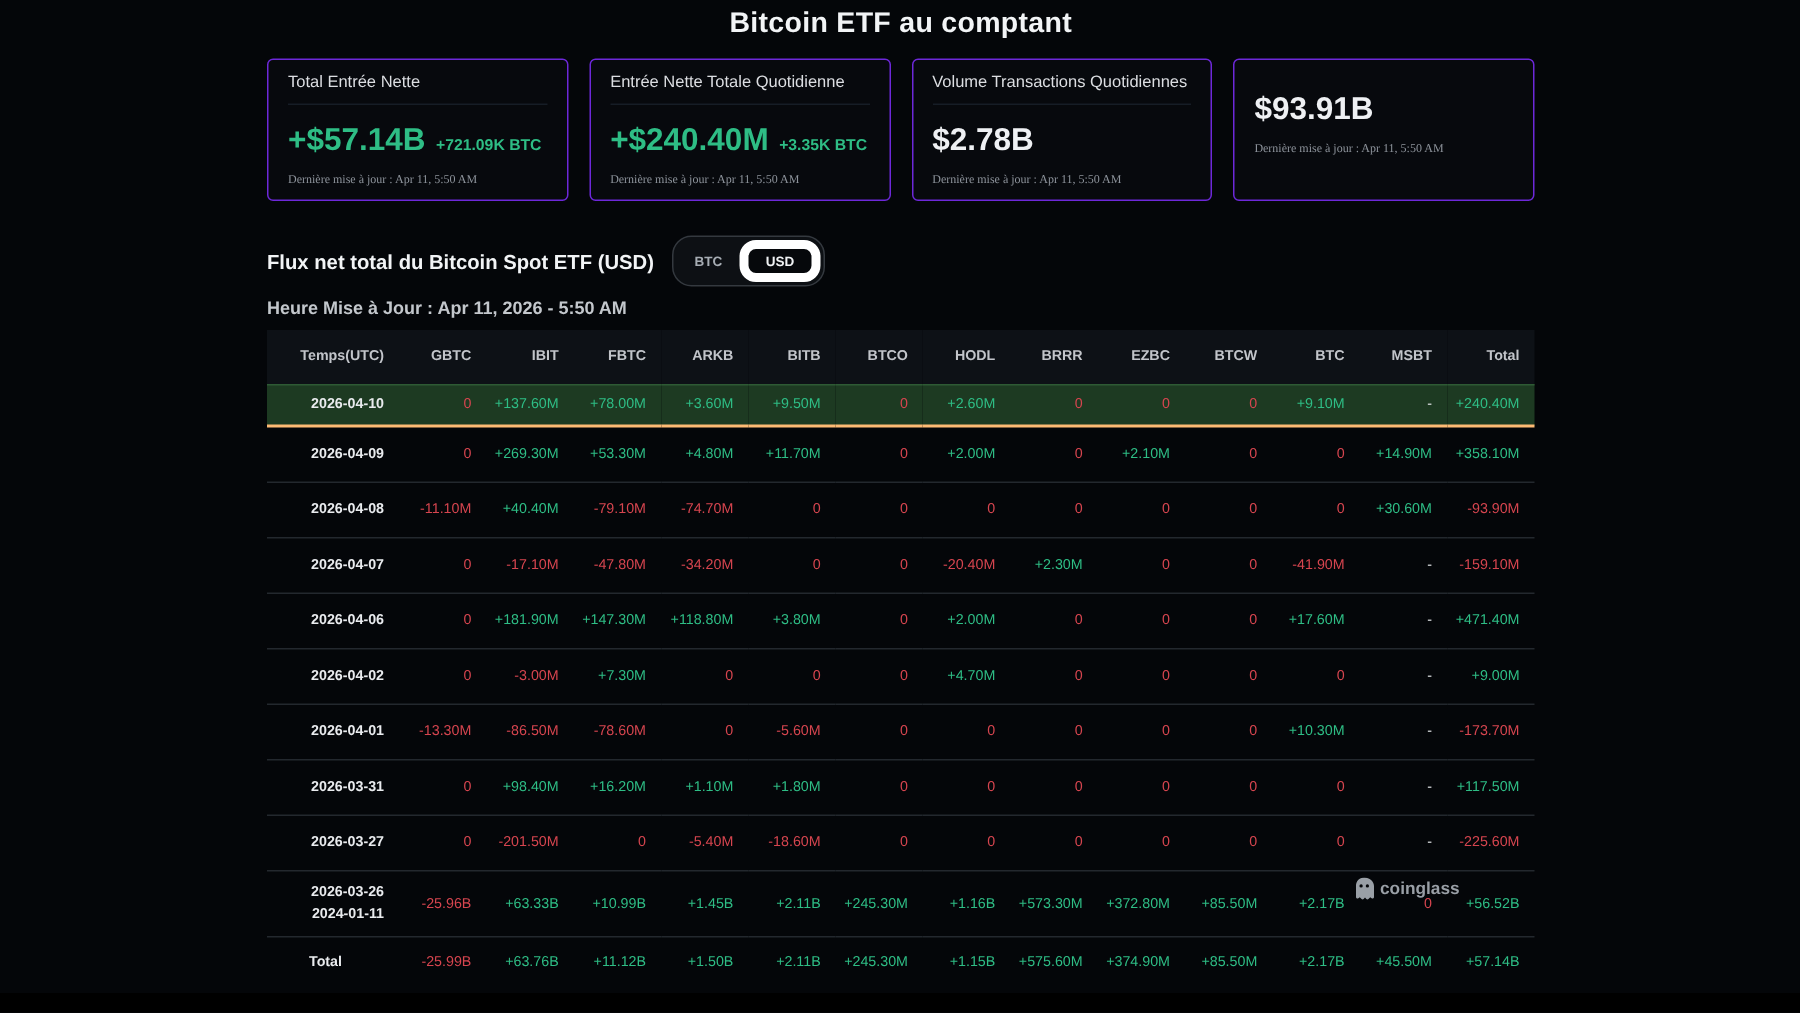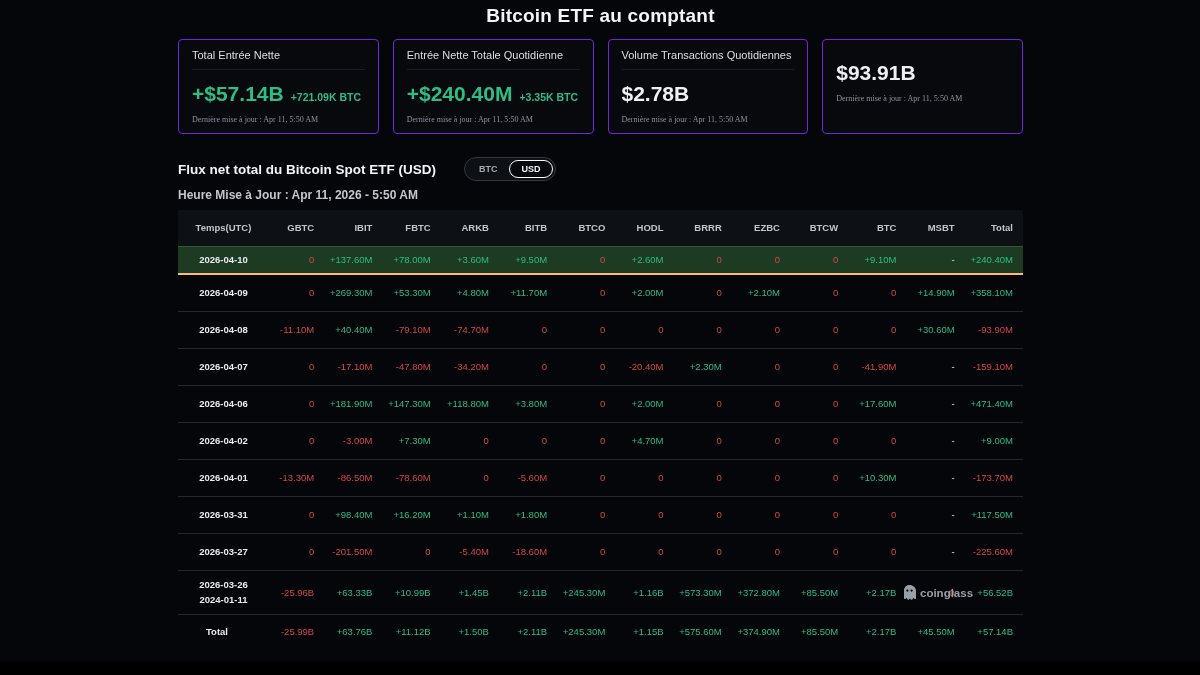--- a/index.html
+++ b/index.html
@@ -12,32 +12,32 @@
   .cards { display:flex; gap:14px; margin-top:12px; }
   .card { flex:1; background:#07090d; border:1px solid #6d28d9; border-radius:4px;
           padding:9px 13px 8px; height:95px; }
   .card-title { font-size:11px; color:#dcdee2; padding-bottom:8px; border-bottom:1px solid #161d26; }
   .card-value-row { margin-top:12px; display:flex; align-items:baseline; gap:7px; }
   .card-value { font-size:21px; font-weight:bold; }
   .green { color:#2ebd85;text-align:center; } .white { color:#eef0f3; }
   .card-sub { font-size:10.5px; font-weight:bold; color:#2ebd85; }
   .card-updated { margin-top:9px; font-size:8px; color:#8d939b;font-family:Liberation Serif, serif; }
 
-  .section-head { display:flex; align-items:center; gap:28px; margin-top:23px; }
+  .section-head { display:flex; align-items:center; gap:12px; margin-top:23px; }
   .section-title { font-size:13.5px; font-weight:bold; color:#f2f4f6; }
   .toggle { display:flex; align-items:center; background:#0d1014; border:1px solid #34393f;
             border-radius:13px; padding:2px; }
   .toggle-opt { font-size:9px; font-weight:bold; color:#a6acb3; padding:4px 12px; border-radius:11px; cursor:pointer; }
-  .toggle-opt.selected { color:#f0f2f4; background:#06080b; border:1px solid #ffffff; padding:3px 11px; }
+  .toggle-opt.selected { color:#f0f2f4; background:#06080b; border:6px solid #ffffff; padding:3px 11px; }
   .section-updated { margin-top:7px; font-size:12px; font-weight:bold; color:#c3c7cc; }
 
   table { width:100%; border-collapse:collapse; margin-top:8px; table-layout:fixed; }
   thead th { background:#0d1116; font-size:9.5px; color:#c2c5ca; font-weight:bold;
              height:36px; text-align:right; padding-right:10px; }
-  th.col-date, td.col-date { width:88px; text-align:center; padding-left:13px; }
+  th.col-date, td.col-date { width:88px; text-align:right; padding-left:13px; }
   tbody td { font-size:9.5px; height:37px; text-align:right; padding-right:10px;
              border-bottom:1px solid #23282e; }
   td.col-date { color:#e9ebee; font-weight:bold; white-space:pre-line; line-height:1.6; }
   .pos { color:#2ebd85; } .neg { color:#d6454f; } .dash { color:#e4e6e9; }
   tr.highlight td { background:#1d3a22; border-top:1px solid #2e5a34;
                     border-bottom:2px solid #fdba74; height:28px; }
   tr.tall td { height:44px; }
   tr.total-row td { height:34px; border-bottom:none; border-top:1px solid #3a4048; }
   tr.total-row td.col-date { text-align:center; padding-left:0; }
 

